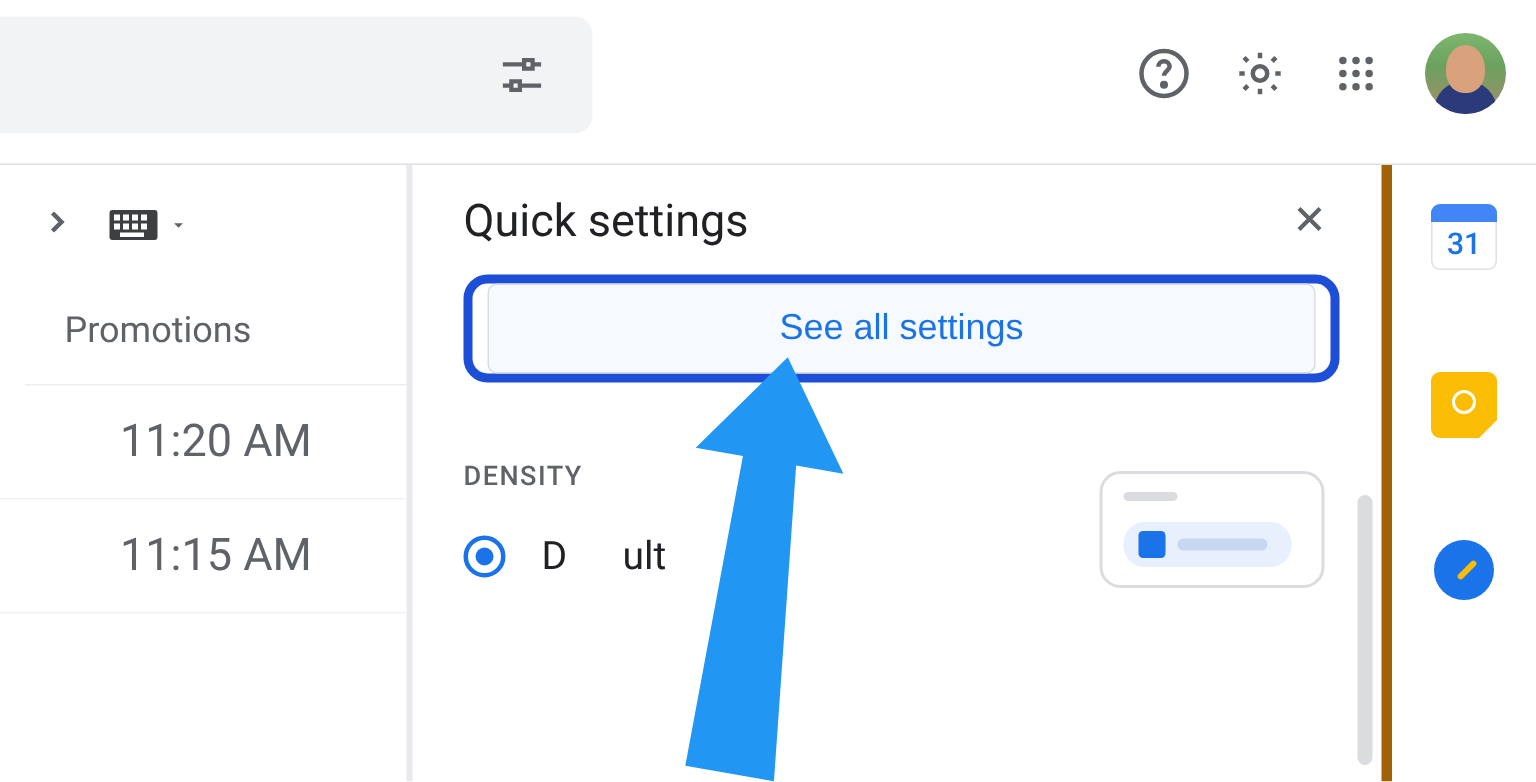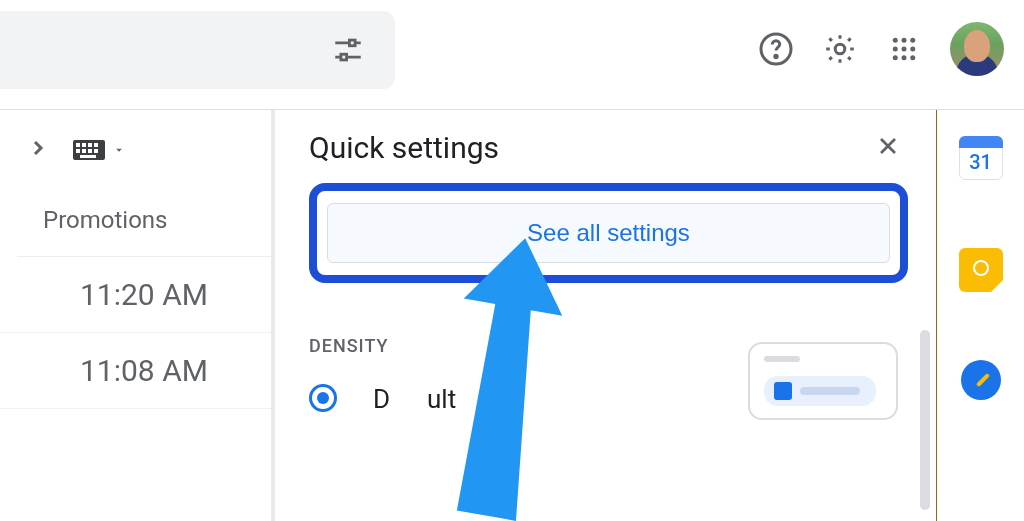--- a/index.html
+++ b/index.html
@@ -16,34 +16,34 @@
   .left { width: 275px; border-right: 4px solid #e8eaed; position: relative; padding-top: 12px; }
   .toolbar-row { display: flex; align-items: center; gap: 22px; padding: 14px 26px; }
   .chevron { color: #5f6368; }
   .kbd-group { display: flex; align-items: center; gap: 6px; color: #3c4043; }
   .promotions { font-size: 24px; color: #5f6368; padding: 28px 0 22px 26px; border-bottom: 1px solid #ececec; margin-left: 17px; }
   .time-row { font-size: 30px; color: #5f6368; padding: 20px 0 20px 80px; border-bottom: 1px solid #f1f1f1; }
   .panel { flex: 1; position: relative; padding: 20px 28px 0 34px; }
   .panel-title-row { display: flex; align-items: center; justify-content: space-between; padding-right:6px;}
   .panel-title { font-size: 30px; font-weight: 400; color: #202124; }
   .close { color: #5f6368; cursor: pointer; }
-  .highlight-box { margin-top: 18px; border: 8px solid #1d4ed8; border-radius: 16px; padding: 12px 10px; }
+  .highlight-box { margin-top: 18px; border: 6px solid #1d4ed8; border-radius: 16px; padding: 0 10px; }
   .see-all { width: 100%; background: #f6f9fe; border: 1px solid #dadce0; border-radius: 6px; height: 60px; display: flex; align-items: center; justify-content: center; font-size: 24px; color: #1a73e8; cursor: pointer; }
   .density-label { margin-top: 52px; font-size: 18px; letter-spacing: 1px; color: #5f6368; font-weight: 500; }
-  .density-row { display: flex; align-items: flex-start; gap: 32px; margin-top: 28px; position: relative; }
+  .density-row { display: flex; align-items: center; gap: 20px; margin-top: 28px; position: relative; }
   .radio { width: 28px; height: 28px; border: 3px solid #1a73e8; border-radius: 50%; display: flex; align-items: center; justify-content: center; }
   .radio .dot { width: 12px; height: 12px; background: #1a73e8; border-radius: 50%; }
   .density-option { font-size: 26px; color: #202124; margin-left: 4px; }
   .density-preview { position: absolute; right: 10px; bottom: -6px; width: 150px; height: 78px; border: 2px solid #dadce0; border-radius: 14px; padding: 12px 14px; background: #fff; }
   .density-preview .line1 { width: 36px; height: 6px; background: #dadce0; border-radius: 3px; }
   .density-preview .row2 { margin-top: 14px; display:flex; align-items:center; gap:8px; background:#e8f0fe; border-radius:14px; padding:6px 10px; width:112px;}
   .density-preview .sq { width: 18px; height: 18px; background:#1a73e8; border-radius:3px;}
   .density-preview .bar { width: 60px; height: 8px; background:#c8d7f0; border-radius:4px;}
   .scroll-track { position: absolute; right: 6px; top: 220px; width: 10px; height: 180px; background: #dadce0; border-radius: 5px; }
-  .right-rail { width: 88px; display: flex; flex-direction: column; align-items: center; gap: 68px; padding-top: 26px; border-left: 1px solid #a16207; }
+  .right-rail { width: 103px; display: flex; flex-direction: column; align-items: center; gap: 68px; padding-top: 26px; border-left: 7px solid #a16207; }
   .rail-icon { width: 44px; height: 44px; border-radius: 6px; display:flex; align-items:center; justify-content:center; cursor:pointer; }
   .rail-cal { background:#fff; border:1px solid #e0e0e0; position:relative;}
   .rail-cal .top{position:absolute;top:-1px;left:-1px;right:-1px;height:12px;background:#4285f4;border-radius:6px 6px 0 0;}
   .rail-cal .num{position:relative;font-size:20px;font-weight:500;color:#1a73e8;top:4px;}
   .rail-keep { background:#fbbc04; position:relative;}
   .rail-keep::after{content:"";position:absolute;right:0;bottom:0;border-width:0 0 12px 12px;border-style:solid;border-color:transparent transparent #fff transparent;}
   .rail-keep .bulb{width:16px;height:16px;border:2.5px solid #fff;border-radius:50%;position:relative;top:-2px;}
   .rail-tasks { width:40px;height:40px;border-radius:50%;background:#1a73e8;display:flex;align-items:center;justify-content:center;position:relative;}
   .rail-tasks .slash{width:16px;height:4px;background:#fbbc04;border-radius:2px;transform:rotate(-45deg);position:relative;left:2px;}
   .arrow { position: absolute; left: 420px; top: 236px; pointer-events: none; }
@@ -114,21 +114,21 @@
             <rect x="22" y="10" width="4" height="4" fill="#fff"></rect>
             <rect x="8" y="16" width="16" height="3" fill="#fff"></rect>
           </svg>
         <svg width="14" height="14" viewBox="0 0 24 24" fill="#5f6368">
             <path d="M7 10l5 5 5-5z"></path>
           </svg>
       </span>
     </div>
     <div class="promotions">Promotions</div>
     <div class="time-row">11:20 AM</div>
-    <div class="time-row">11:08 AM</div>
+    <div class="time-row">11:15 AM</div>
   </div>
 
   <div class="panel">
     <div class="panel-title-row">
       <div class="panel-title">Quick settings</div>
       <span class="close">
         <svg width="28" height="28" viewBox="0 0 24 24" stroke="currentColor" stroke-width="2.4" fill="none">
             <path d="M6 6l12 12M18 6L6 18"></path>
           </svg>
       </span>

